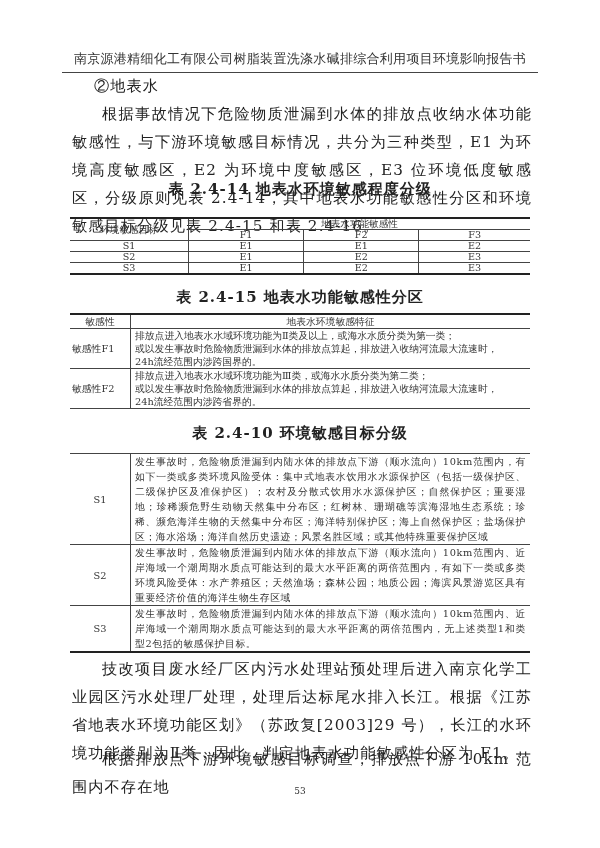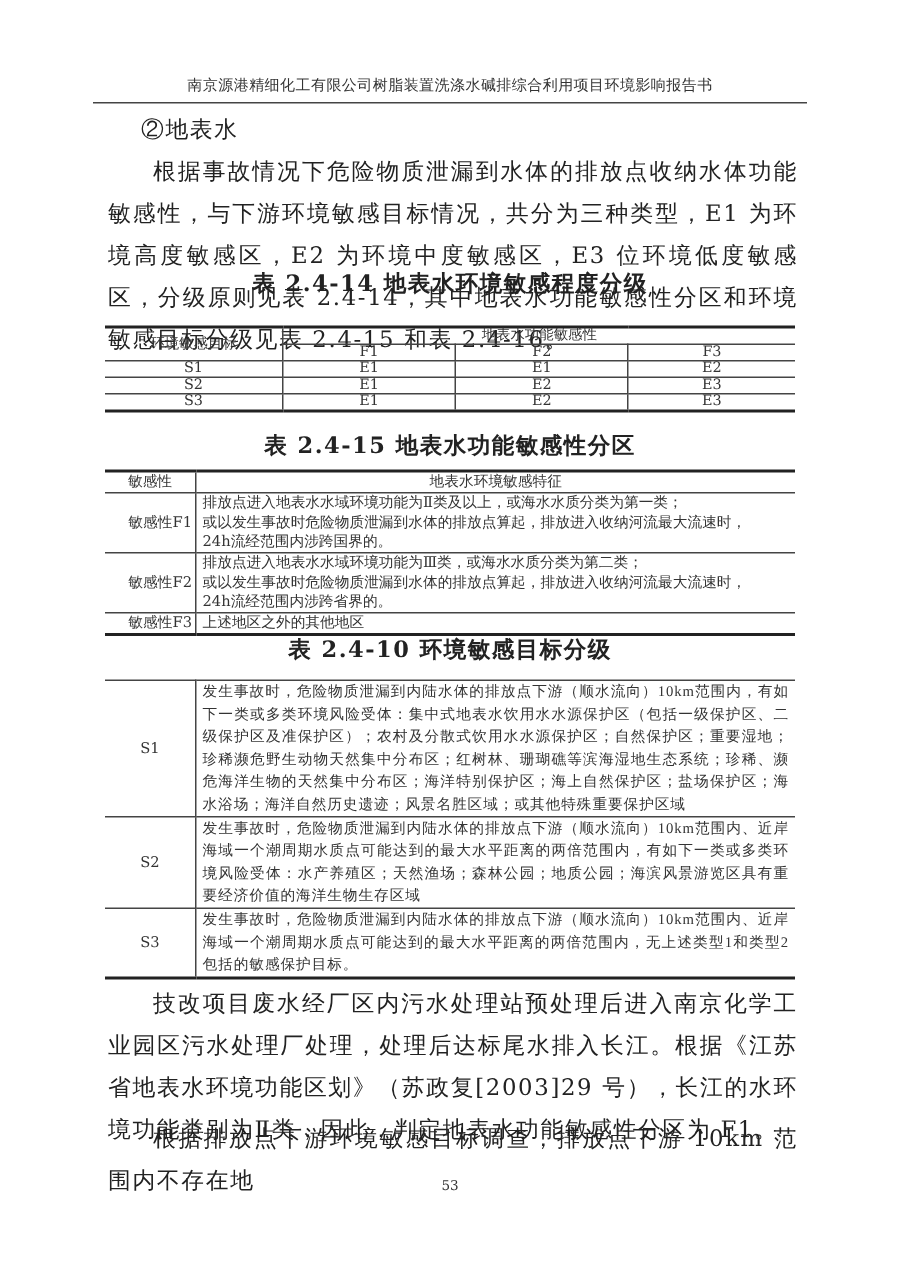--- a/index.html
+++ b/index.html
@@ -1,37 +1,37 @@
 <!DOCTYPE html>
 <html><head>
   <meta charset="utf-8">
   <style>
     html, body { margin:0; padding:0; background:#fff; }
     body { width:600px; height:848px; position:relative; overflow:hidden;
            font-family:"DejaVu Serif","Liberation Serif",serif; color:#222; }
     .header { position:absolute; left:62px; top:50px; width:476px; text-align:center;
-              font-size:10px; color:#333; letter-spacing:0.3px; padding-bottom:4px;
+              font-size:13px; color:#333; letter-spacing:0.3px; padding-bottom:4px;
               border-bottom:1.2px solid #444; }
     .p { position:absolute; left:72px; width:460px; font-size:15.2px; line-height:28px;
          letter-spacing:1.1px; text-align:justify; }
     .p-indent { text-indent:30px; }
     .caption { position:absolute; left:70px; width:460px; text-align:center; font-size:15px;
                font-weight:bold; letter-spacing:1px; }
     table { position:absolute; left:70px; width:460px; border-collapse:collapse; font-size:9.6px; color:#333; }
     table.t14 td, table.t14 th { text-align:center; height:10px; line-height:10px; padding:0; font-weight:normal; }
     table td, table th { border-top:1px solid #444; border-bottom:1px solid #444; }
     .vsep { border-right:1px solid #444; }
     .top-rule { border-top:2px solid #222 !important; }
     .bot-rule { border-bottom:2px solid #222 !important; }
     .th-bold { font-weight:normal; }
     table.t15 td, table.t15 th { padding:0 4px; line-height:13px; font-size:9.8px; }
     table.t15 td.desc { text-align:left; }
-    table.t15 td.lab { text-align:right; width:56px; padding:0 2px;margin-top:40px; }
+    table.t15 td.lab { text-align:left; width:56px; padding:0 2px;margin-top:40px; }
     table.t16 td, table.t16 th { padding:0 4px; line-height:15px; font-size:9.8px; }
-    table.t16 td.desc { text-align:justify; letter-spacing:0.6px;font-family:Liberation Serif, serif; }
+    table.t16 td.desc { text-align:justify; letter-spacing:0.6px; }
     table.t16 td.lab { text-align:center; width:52px; }
     .pagenum { position:absolute; left:0; width:600px; top:786px; text-align:center; font-size:9px; color:#333; }
   </style>
 </head>
 <body>
 
 <div class="header">南京源港精细化工有限公司树脂装置洗涤水碱排综合利用项目环境影响报告书</div>
 
 <div class="p" style="top:72px; left:94px;">②地表水</div>
 
@@ -86,26 +86,20 @@
     </td>
   </tr>
   <tr>
     <td class="vsep lab">敏感性F2</td>
     <td class="desc">
       <div>排放点进入地表水水域环境功能为Ⅲ类，或海水水质分类为第二类；</div>
       <div>或以发生事故时危险物质泄漏到水体的排放点算起，排放进入收纳河流最大流速时，</div>
       <div>24h流经范围内涉跨省界的。</div>
     </td>
   </tr>
-  <tr>
-    <td class="vsep lab bot-rule">敏感性F3</td>
-    <td class="desc bot-rule">
-      <div>上述地区之外的其他地区</div>
-    </td>
-  </tr>
 </tbody>
   </table>
 
 <div class="caption" style="top:424px;">表 2.4-10   环境敏感目标分级</div>
 <table class="t16" style="top:453px;">
   <tbody>
   <tr>
     <td class="vsep lab">S1</td>
     <td class="desc">发生事故时，危险物质泄漏到内陆水体的排放点下游（顺水流向）10km范围内，有如下一类或多类环境风险受体：集中式地表水饮用水水源保护区（包括一级保护区、二级保护区及准保护区）；农村及分散式饮用水水源保护区；自然保护区；重要湿地；珍稀濒危野生动物天然集中分布区；红树林、珊瑚礁等滨海湿地生态系统；珍稀、濒危海洋生物的天然集中分布区；海洋特别保护区；海上自然保护区；盐场保护区；海水浴场；海洋自然历史遗迹；风景名胜区域；或其他特殊重要保护区域</td>
   </tr>

